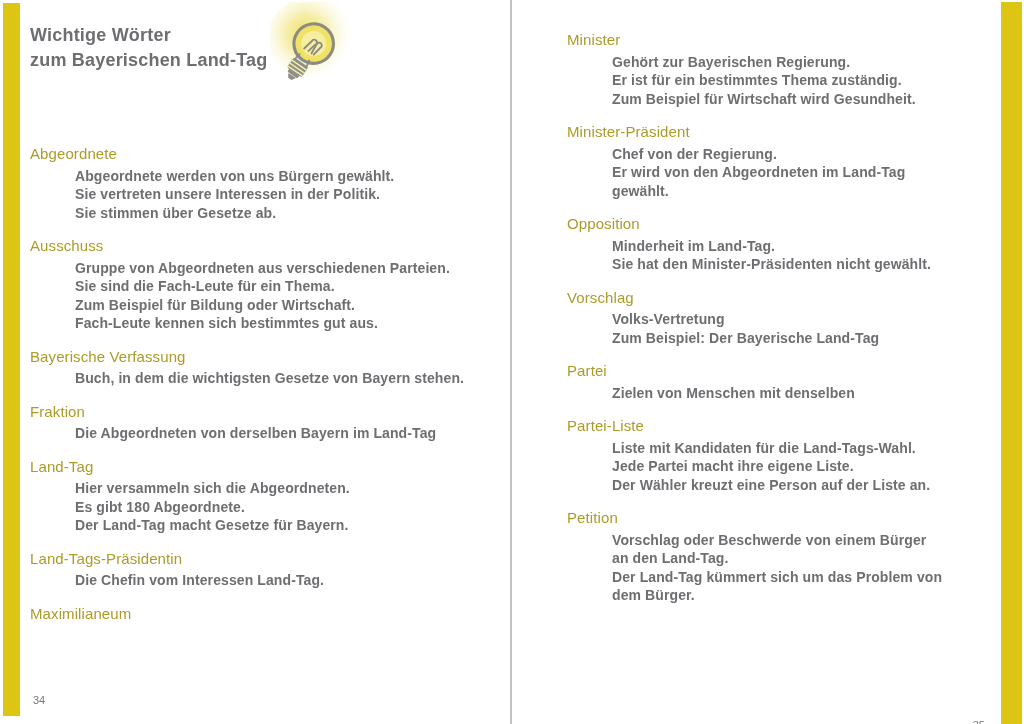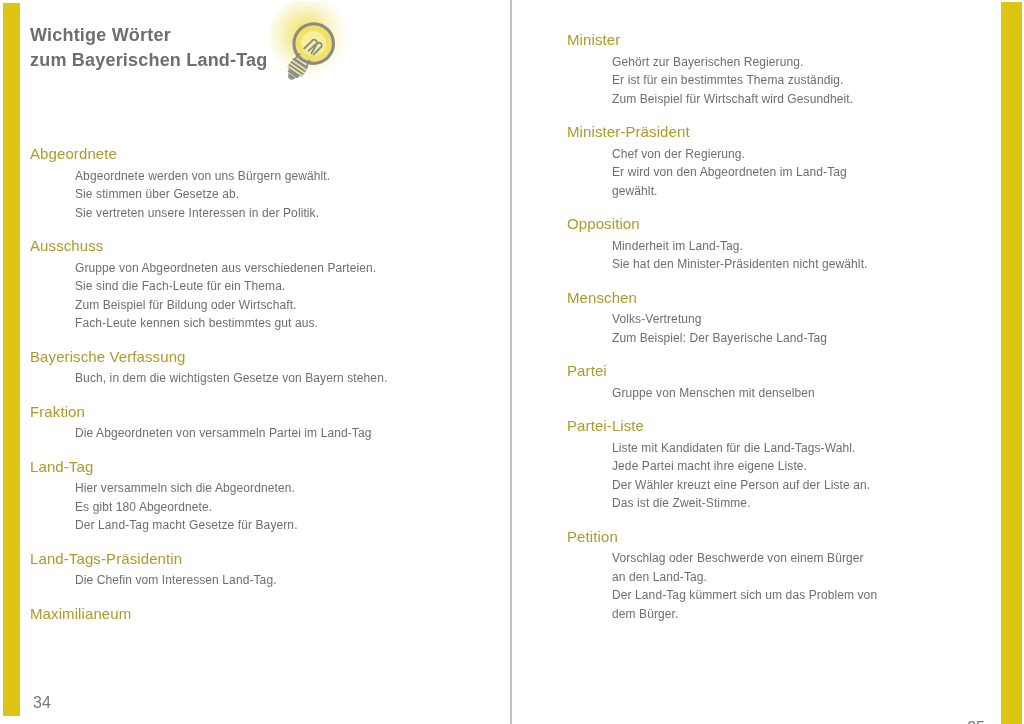--- a/index.html
+++ b/index.html
@@ -22,23 +22,23 @@
   .page{position:absolute;}
   .page-left{left:30px;top:23px;width:465px;}
   .page-right{left:567px;top:31px;width:423px;}
 
   .header{position:relative;margin-bottom:72px;height:50px;}
   .title{font-size:18px;line-height:25px;font-weight:bold;color:var(--text);letter-spacing:0.2px;}
   .bulb{position:absolute;left:240px;top:-21px;width:104px;height:104px;}
 
   .entry{margin-bottom:15px;}
   .term{color:var(--term);font-weight:normal;font-size:15px;line-height:18.5px;margin-bottom:3px;letter-spacing:0.1px;}
-  .definition{padding-left:45px;color:var(--text);font-weight:normal;font-size:12px;line-height:18.5px;letter-spacing:0.1px;}
-
-  .pagenum{position:absolute;top:694px;font-size:16px;color:var(--pagenum);}
+  .definition{padding-left:45px;color:var(--text);font-weight:bold;font-size:14px;line-height:18.5px;letter-spacing:0.1px;}
+
+  .pagenum{position:absolute;top:694px;font-size:11px;color:var(--pagenum);}
   .pagenum.left{left:33px;}
   .pagenum.right{right:39px;margin-top:25px;}
 </style>
 </head>
 <body>
 
 <div class="sheet">
 
   <div class="accent-bar left"></div>
   <div class="accent-bar right"></div>
@@ -82,43 +82,43 @@
             </g>
           </g>
         </svg>
       </div>
     </div>
     <div class="entries">
         <div class="entry">
           <div class="term">Abgeordnete</div>
           <div class="definition">
             <div class="line">Abgeordnete werden von uns Bürgern gewählt.</div>
+            <div class="line">Sie vertreten unsere Interessen in der Politik.</div>
             <div class="line">Sie stimmen über Gesetze ab.</div>
-            <div class="line">Sie vertreten unsere Interessen in der Politik.</div>
           </div>
         </div>
         <div class="entry">
           <div class="term">Ausschuss</div>
           <div class="definition">
             <div class="line">Gruppe von Abgeordneten aus verschiedenen Parteien.</div>
             <div class="line">Sie sind die Fach-Leute für ein Thema.</div>
             <div class="line">Zum Beispiel für Bildung oder Wirtschaft.</div>
             <div class="line">Fach-Leute kennen sich bestimmtes gut aus.</div>
           </div>
         </div>
         <div class="entry">
           <div class="term">Bayerische Verfassung</div>
           <div class="definition">
             <div class="line">Buch, in dem die wichtigsten Gesetze von Bayern stehen.</div>
           </div>
         </div>
         <div class="entry">
           <div class="term">Fraktion</div>
           <div class="definition">
-            <div class="line">Die Abgeordneten von versammeln Partei im Land-Tag</div>
+            <div class="line">Die Abgeordneten von derselben Bayern im Land-Tag</div>
           </div>
         </div>
         <div class="entry">
           <div class="term">Land-Tag</div>
           <div class="definition">
             <div class="line">Hier versammeln sich die Abgeordneten.</div>
             <div class="line">Es gibt 180 Abgeordnete.</div>
             <div class="line">Der Land-Tag macht Gesetze für Bayern.</div>
           </div>
         </div>
@@ -155,39 +155,38 @@
           </div>
         </div>
         <div class="entry">
           <div class="term">Opposition</div>
           <div class="definition">
             <div class="line">Minderheit im Land-Tag.</div>
             <div class="line">Sie hat den Minister-Präsidenten nicht gewählt.</div>
           </div>
         </div>
         <div class="entry">
-          <div class="term">Menschen</div>
+          <div class="term">Vorschlag</div>
           <div class="definition">
             <div class="line">Volks-Vertretung</div>
             <div class="line">Zum Beispiel: Der Bayerische Land-Tag</div>
           </div>
         </div>
         <div class="entry">
           <div class="term">Partei</div>
           <div class="definition">
-            <div class="line">Gruppe von Menschen mit denselben</div>
+            <div class="line">Zielen von Menschen mit denselben</div>
           </div>
         </div>
         <div class="entry">
           <div class="term">Partei-Liste</div>
           <div class="definition">
             <div class="line">Liste mit Kandidaten für die Land-Tags-Wahl.</div>
             <div class="line">Jede Partei macht ihre eigene Liste.</div>
             <div class="line">Der Wähler kreuzt eine Person auf der Liste an.</div>
-            <div class="line">Das ist die Zweit-Stimme.</div>
           </div>
         </div>
         <div class="entry">
           <div class="term">Petition</div>
           <div class="definition">
             <div class="line">Vorschlag oder Beschwerde von einem Bürger</div>
             <div class="line">an den Land-Tag.</div>
             <div class="line">Der Land-Tag kümmert sich um das Problem von</div>
             <div class="line">dem Bürger.</div>
           </div>

